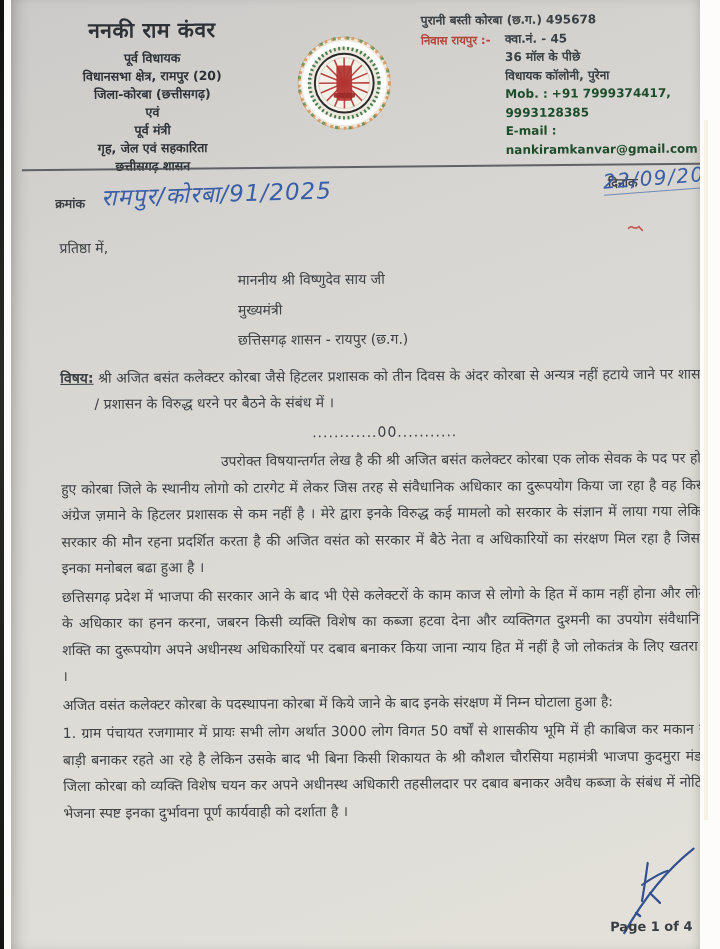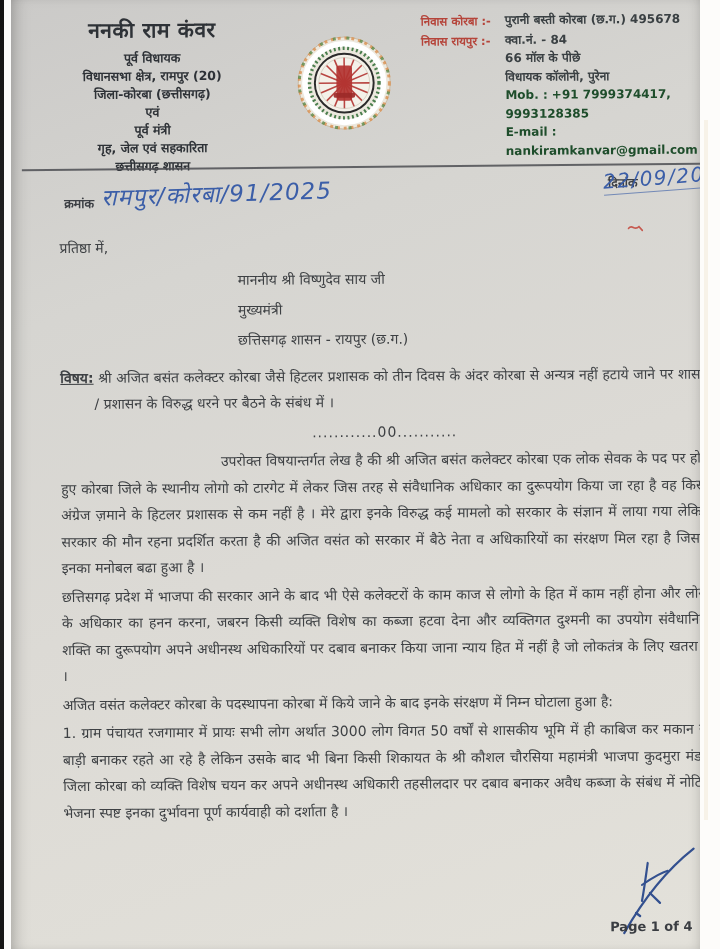--- a/index.html
+++ b/index.html
@@ -34,21 +34,21 @@
   
   .addr{position:absolute;left:413px;top:12px;width:288px;color:#3a4043;font-size:12px;line-height:18.5px;font-weight:700;}
   .addr-row{display:flex;}
   .addr-label{width:84px;flex:0 0 84px;color:#b5443a;font-weight:700;font-size:11.5px;padding-top:1px;}
   .addr-vals{flex:1;}
   .contact{font-weight:700;color:#1e4d2b;}
 
   .rule{position:absolute;left:13px;top:166px;width:686px;height:2px;background:#4c4e52;opacity:.85;transform:rotate(-0.15deg);}
 
   
-  .ref-label{position:absolute;left:46px;top:193px;font-size:12.5px;font-weight:700;color:#3c3f44;margin-left:9px;}
+  .ref-label{position:absolute;left:46px;top:193px;font-size:12.5px;font-weight:700;color:#3c3f44;}
   .ref-value{position:absolute;left:92px;top:176px;font-size:23px;font-style:italic;color:#3b5ea8;transform:rotate(-1.5deg);letter-spacing:1px;white-space:nowrap;}
   .date-label{position:absolute;left:560px;top:176px;font-size:12.5px;font-weight:700;color:#3c3f44;padding-left:39px;}
   .date-value{position:absolute;left:594px;top:167px;font-size:20px;font-style:italic;color:#3b5ea8;transform:rotate(-4deg);letter-spacing:1.5px;white-space:nowrap;border-bottom:1.5px solid rgba(60,95,168,.65);padding-bottom:1px;}
 
   
   .letter-body{position:absolute;left:50px;top:233px;width:648px;color:#3e4144;font-size:14px;line-height:26.5px;text-align:justify;font-weight:500;}
   .salutation{text-align:left;}
   .recipient{margin:4px 0 0 178px;line-height:30px;text-align:left;}
   .subject{margin-top:9px;padding-left:34px;text-indent:-34px;}
   .subject .sub-label{font-weight:700;text-decoration:underline;}
@@ -110,30 +110,29 @@
             <line x1="50" y1="50" x2="74" y2="60"></line>
         </g>
         <rect x="42" y="32" width="16" height="36" rx="3" fill="#b23330" opacity=".92"></rect>
         <rect x="39" y="60" width="22" height="5" rx="2" fill="#9c2a28" opacity=".92"></rect>
         <circle cx="50" cy="50" r="26" fill="none" stroke="#c4bfae" stroke-width="1" opacity=".6"></circle>
       </svg>
     </div>
 
     <div class="addr">
       <div class="addr-row">
-        <span class="addr-label">निवास कोरबा :-</span>
         <div class="addr-vals">
           <div>पुरानी बस्ती कोरबा (छ.ग.) 495678</div>
         </div>
       </div>
       <div class="addr-row">
         <span class="addr-label">निवास रायपुर :-</span>
         <div class="addr-vals">
-          <div>क्वा.नं. - 84</div>
-          <div>66 मॉल के पीछे</div>
+          <div>क्वा.नं. - 45</div>
+          <div>36 मॉल के पीछे</div>
           <div>विधायक कॉलोनी, पुरेना</div>
           <div class="contact">Mob. : +91 7999374417, 9993128385</div>
           <div class="contact">E-mail : nankiramkanvar@gmail.com</div>
         </div>
       </div>
     </div>
 
     <div class="rule"></div>
 
     <div class="ref-label">क्रमांक</div>

